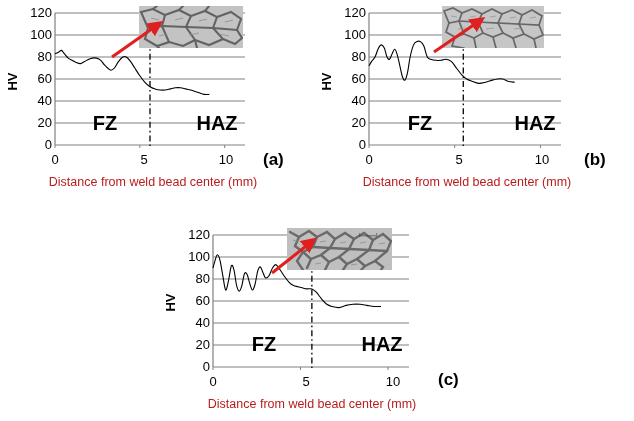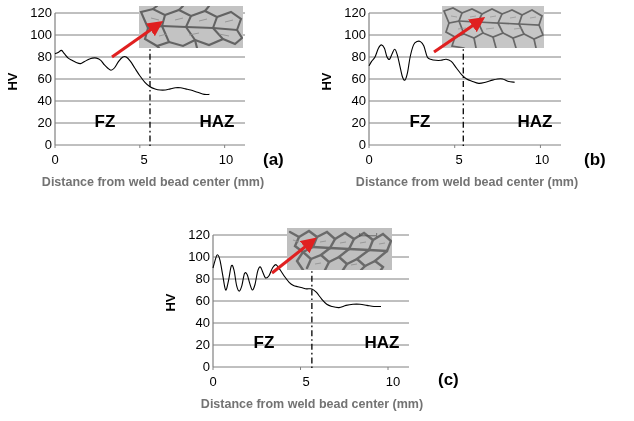--- a/index.html
+++ b/index.html
@@ -36,34 +36,34 @@
   .xtick{
     position:absolute;
     font-size:13px;
     color:#000;
     text-align:center;
     line-height:10px;
   }
   .xlabel{
     position:absolute;
     font-size:12.5px;
-    font-weight:bold;
-    color:#737373;
+    font-weight:normal;
+    color:#b91c1c;
     text-align:center;
     white-space:nowrap;
   }
   .panel-letter{
     position:absolute;
     font-size:17px;
     font-weight:bold;
     color:#000;
   }
   .zone-label{
     position:absolute;
-    font-size:17px;
+    font-size:20px;
     font-weight:bold;
     color:#000;
     text-align:center;
     white-space:nowrap;
   }
   .plotsvg{position:absolute;left:0;top:0;}
   .micro{
     position:absolute;
     overflow:hidden;
     background:#b9b9b9;

